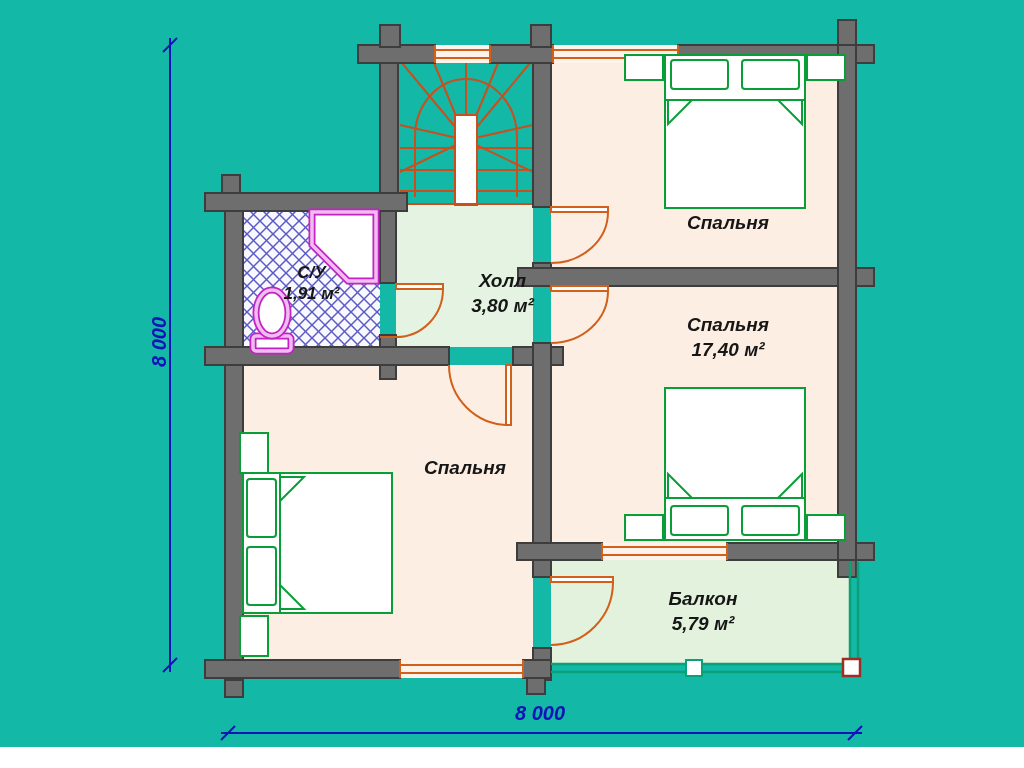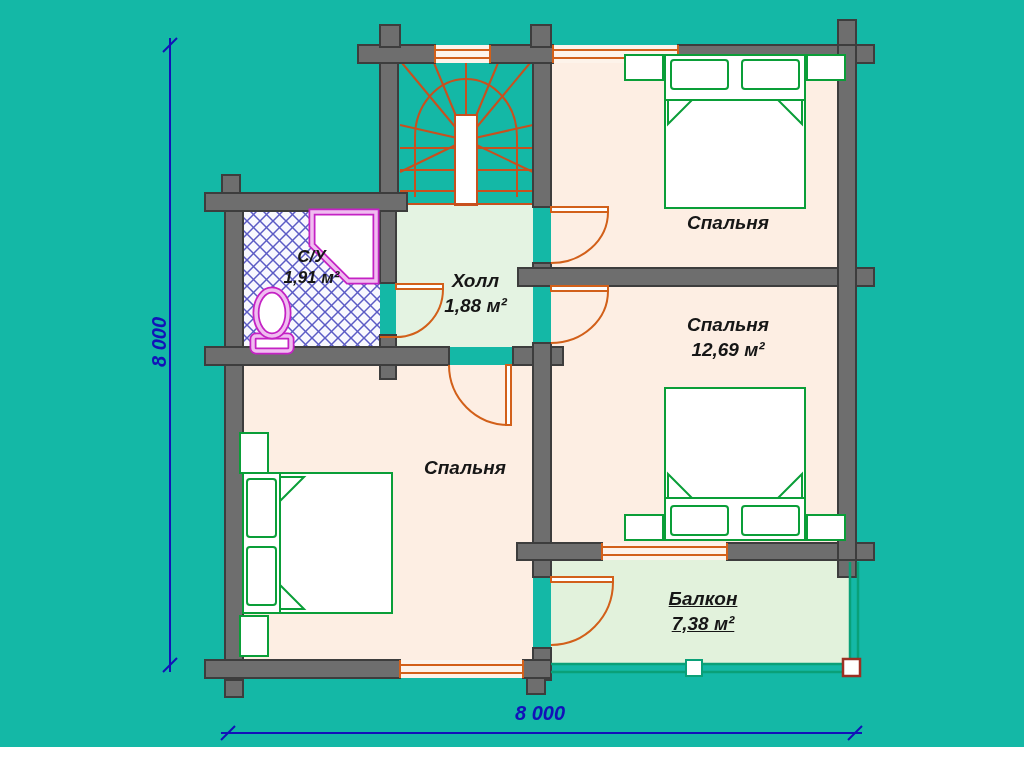--- a/index.html
+++ b/index.html
@@ -225,33 +225,33 @@
     <path class="dimline" d="M221,740 L235,726"></path>
     <path class="dimline" d="M848,740 L862,726"></path>
   </g>
 </svg>
 
 <div class="lbl" style="left:628px;top:210px;width:200px;">
   <div>Спальня</div>
 </div>
 <div class="lbl" style="left:628px;top:312px;width:200px;">
   <div>Спальня</div>
-  <div>12,69 м²</div>
+  <div>17,40 м²</div>
 </div>
 <div class="lbl" style="left:365px;top:455px;width:200px;">
   <div>Спальня</div>
 </div>
-<div class="lbl" style="left:377px;top:268px;width:137px;padding-left:30px;">
+<div class="lbl" style="left:404px;top:268px;width:137px;padding-left:30px;">
   <div>Холл</div>
-  <div>1,88 м²</div>
-</div>
-<div class="lbl small" style="left:243px;top:246px;width:137px;">
+  <div>3,80 м²</div>
+</div>
+<div class="lbl small" style="left:243px;top:262px;width:137px;">
   <div>С/У</div>
   <div>1,91 м²</div>
 </div>
-<div class="lbl" style="left:603px;top:586px;width:200px;text-decoration:underline;">
+<div class="lbl" style="left:603px;top:586px;width:200px;">
   <div>Балкон</div>
-  <div>7,38 м²</div>
+  <div>5,79 м²</div>
 </div>
 
 <div class="dimlbl vert" style="left:100px;top:330px;width:120px;height:24px;">8 000</div>
 <div class="dimlbl" style="left:440px;top:702px;width:200px;">8 000</div>
 </div>
 
 </body></html>

